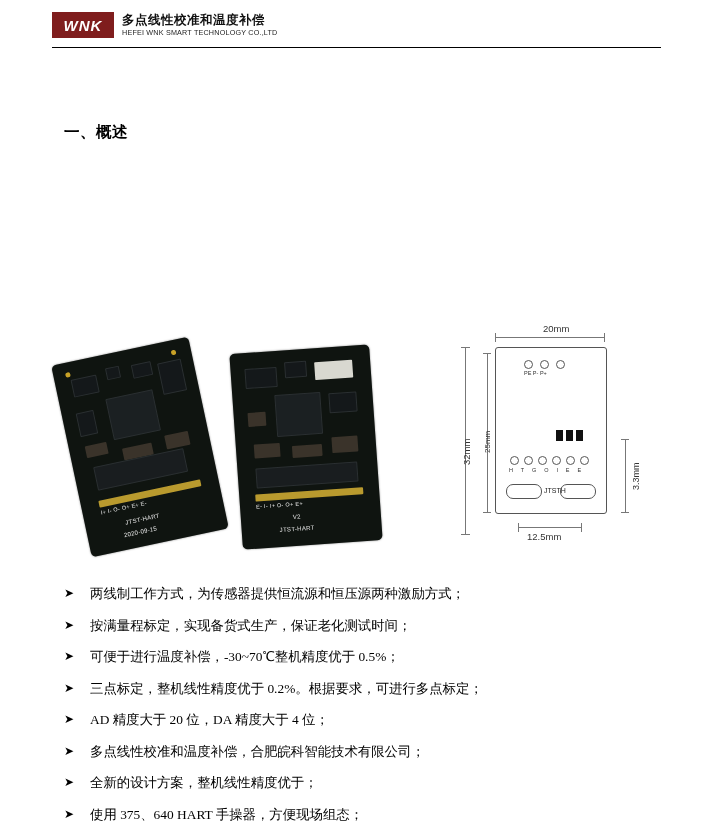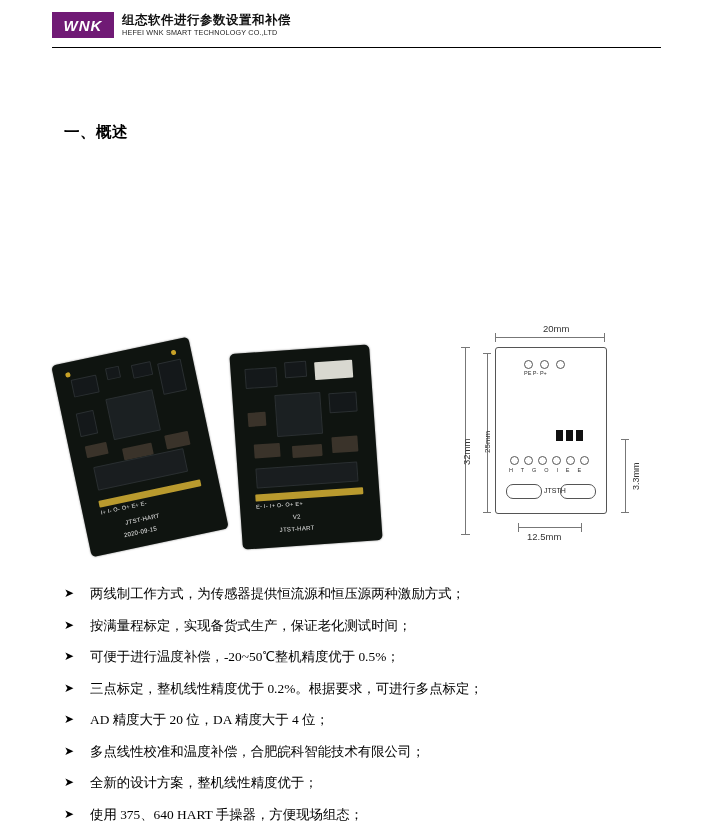--- a/index.html
+++ b/index.html
@@ -26,21 +26,21 @@
   .header {
     position: absolute;
     top: 12px;
     left: 52px;
     display: flex;
     align-items: center;
   }
   .logo-box {
     width: 62px;
     height: 26px;
-    background: #701a75;
+    background: #7f1d1d;
     color: #ffffff;
     display: flex;
     align-items: center;
     justify-content: center;
     font-family: "Liberation Sans", sans-serif;
     font-weight: bold;
     font-size: 15px;
     letter-spacing: 1px;
     font-style: italic;
   }
@@ -281,21 +281,21 @@
   }
 </style>
 </head>
 <body>
 
 <div class="page">
 
   <div class="header">
     <div class="logo-box">WNK</div>
     <div class="logo-text">
-      <div class="logo-cn">组态软件进行参数设置和补偿</div>
+      <div class="logo-cn">多点线性校准和温度补偿</div>
       <div class="logo-en">HEFEI WNK SMART TECHNOLOGY CO.,LTD</div>
     </div>
   </div>
   <div class="header-rule"></div>
 
 
   <div class="section-heading">一、概述</div>
 
   <div class="images-row">
 
@@ -391,21 +391,21 @@
     <div class="bullet-item">
       <span class="bullet-mark">➤</span>
       <span class="bullet-text">两线制工作方式，为传感器提供恒流源和恒压源两种激励方式；</span>
     </div>
     <div class="bullet-item">
       <span class="bullet-mark">➤</span>
       <span class="bullet-text">按满量程标定，实现备货式生产，保证老化测试时间；</span>
     </div>
     <div class="bullet-item">
       <span class="bullet-mark">➤</span>
-      <span class="bullet-text">可便于进行温度补偿，-20~50℃整机精度优于 0.5%；</span>
+      <span class="bullet-text">可便于进行温度补偿，-30~70℃整机精度优于 0.5%；</span>
     </div>
     <div class="bullet-item">
       <span class="bullet-mark">➤</span>
       <span class="bullet-text">三点标定，整机线性精度优于 0.2%。根据要求，可进行多点标定；</span>
     </div>
     <div class="bullet-item">
       <span class="bullet-mark">➤</span>
       <span class="bullet-text">AD 精度大于 20 位，DA 精度大于 4 位；</span>
     </div>
     <div class="bullet-item">

